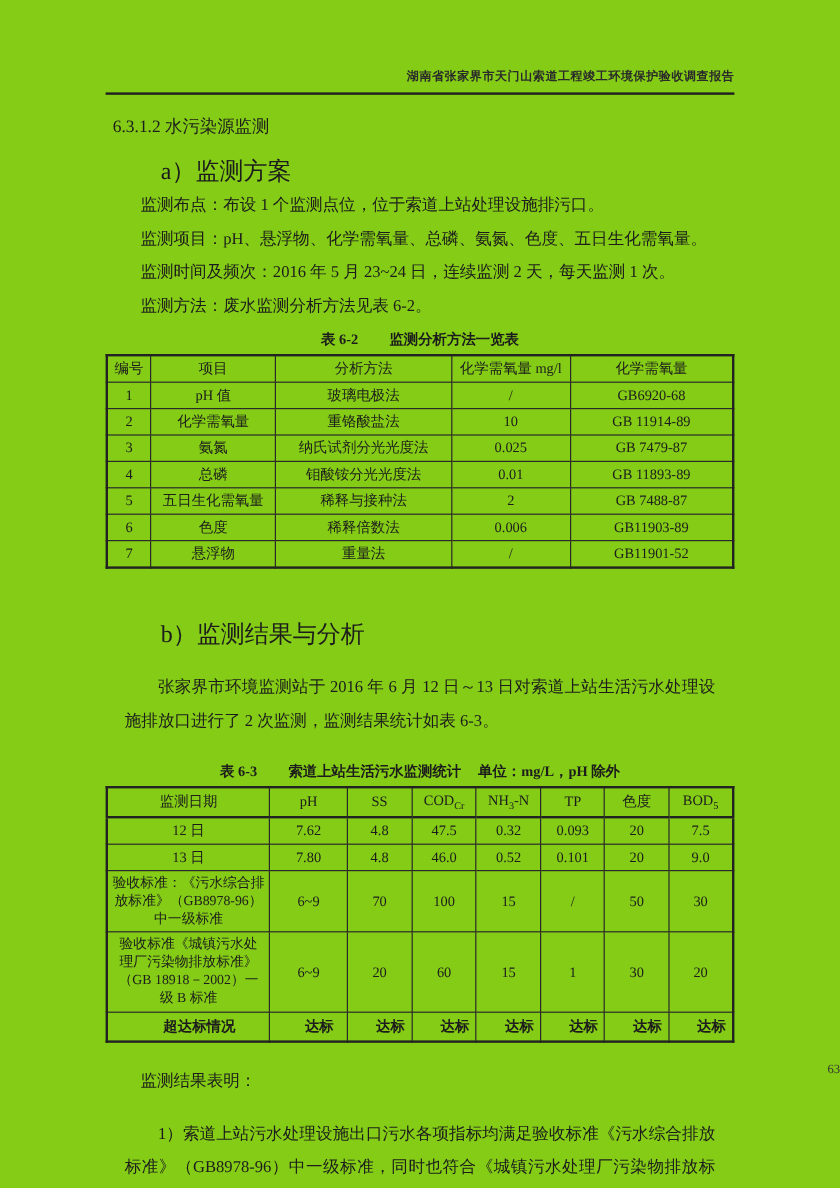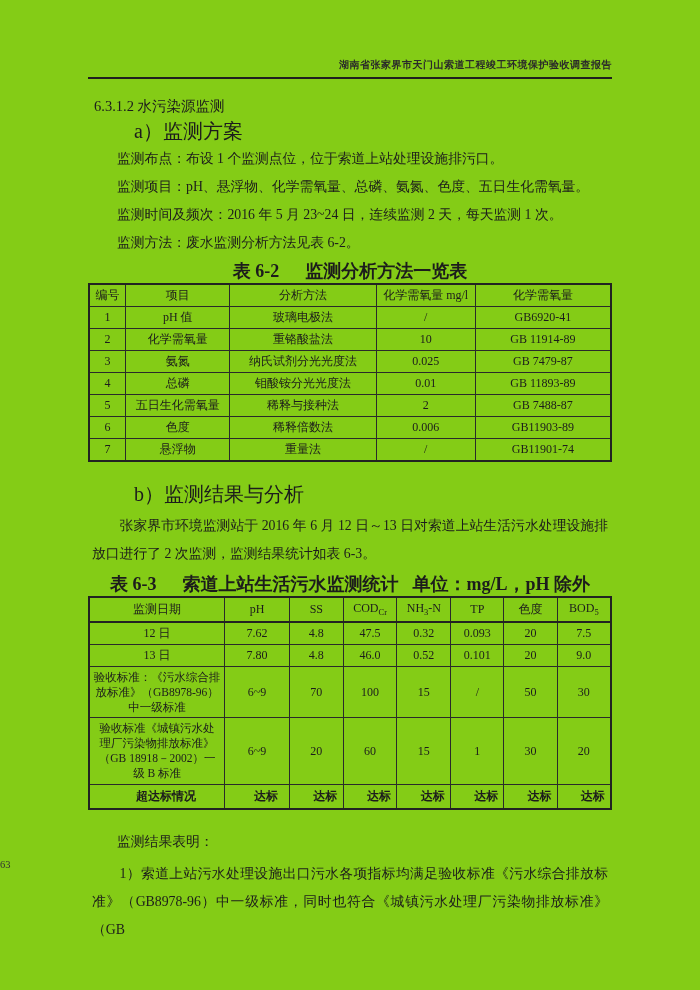--- a/index.html
+++ b/index.html
@@ -18,50 +18,50 @@
     text-align:right;
     font-size:10px;
     font-weight:600;
     letter-spacing:.5px;
     color:#2a2a2a;
     padding-bottom:5px;
     border-bottom:2px solid #1f1f1f;
     line-height:14px;
   }
   .sec-heading{
-    margin:16px 0 0 6px;
+    margin:16px 0 12px 6px;
     font-size:14.5px;
     font-weight:normal;
     line-height:22px;
   }
   .sub-heading{
     margin:0;
     padding-left:46px;
     font-size:20px;
     line-height:28px;
   }
   .body-line{
     margin:0;
     padding-left:29px;
     font-size:13.8px;
     line-height:28px;
     white-space:nowrap;
   }
   .body-par{
-    margin:4px;
+    margin:16px;
     font-size:13.8px;
     line-height:28px;
     text-indent:2em;
     text-align:justify;
   }
   .tbl-title{
     margin-top:2px;
     text-align:center;
     font-weight:bold;
-    font-size:18px;
+    font-size:12px;
     line-height:24px;
   }
   .tbl-title .t-label{margin-right:26px;}
   .tbl-title .t-unit{margin-left:14px;}
   table{
     width:100%;
     border-collapse:collapse;
     table-layout:fixed;
   }
   table.data{border:2px solid #222;}
@@ -79,27 +79,27 @@
   #table63 thead th{height:21px;border-bottom:2px solid #222;}
   #table63 tbody tr:nth-child(1) td,
   #table63 tbody tr:nth-child(2) td{height:19px;}
   #table63 tbody td:first-child{white-space:pre-line;}
   #table63 tbody tr:nth-child(3) td:first-child{font-size:11.5px;line-height:15px;margin-left:40px;}
   #table63 tbody tr:nth-child(4) td:first-child{font-size:11.5px;line-height:15px;}
   #table63 tbody tr:nth-child(3) td{height:48px;}
   #table63 tbody tr:nth-child(4) td{height:64px;}
   #table63 tbody tr:nth-child(5) td{height:21px;font-weight:bold;padding-left:20px;}
   sub{font-size:8.5px;}
-  .sp-after-tbl{margin-top:18px;}
+  .sp-after-tbl{margin-top:41px;}
   .results-intro{margin-top:18px;}
   .page-number{
     position:absolute;
     left:0;right:0;
-    top:859px;
-    text-align:left;
+    top:886px;
+    text-align:right;
     font-size:10.5px;
     color:#333;
   }
 </style>
 </head>
 <body>
 
 <div class="page">
   <div class="content">
 
@@ -135,21 +135,21 @@
           <th>化学需氧量 mg/l</th>
           <th>化学需氧量</th>
         </tr>
       </thead>
       <tbody>
           <tr>
             <td>1</td>
             <td>pH 值</td>
             <td>玻璃电极法</td>
             <td>/</td>
-            <td>GB6920-41</td>
+            <td>GB6920-68</td>
           </tr>
           <tr>
             <td>2</td>
             <td>化学需氧量</td>
             <td>重铬酸盐法</td>
             <td>10</td>
             <td>GB 11914-89</td>
           </tr>
           <tr>
             <td>3</td>
@@ -177,21 +177,21 @@
             <td>色度</td>
             <td>稀释倍数法</td>
             <td>0.006</td>
             <td>GB11903-89</td>
           </tr>
           <tr>
             <td>7</td>
             <td>悬浮物</td>
             <td>重量法</td>
             <td>/</td>
-            <td>GB11901-74</td>
+            <td>GB11901-52</td>
           </tr>
         </tbody>
     </table>
 
     <p class="sub-heading sp-after-tbl">b）监测结果与分析</p>
     <p class="body-par">张家界市环境监测站于 2016 年 6 月 12 日～13 日对索道上站生活污水处理设施排放口进行了 2 次监测，监测结果统计如表 6-3。</p>
 
     <div class="tbl-title">
       <span class="t-label">表 6-3</span><span>索道上站生活污水监测统计</span><span class="t-unit">单位：mg/L，pH 除外</span>
     </div>

